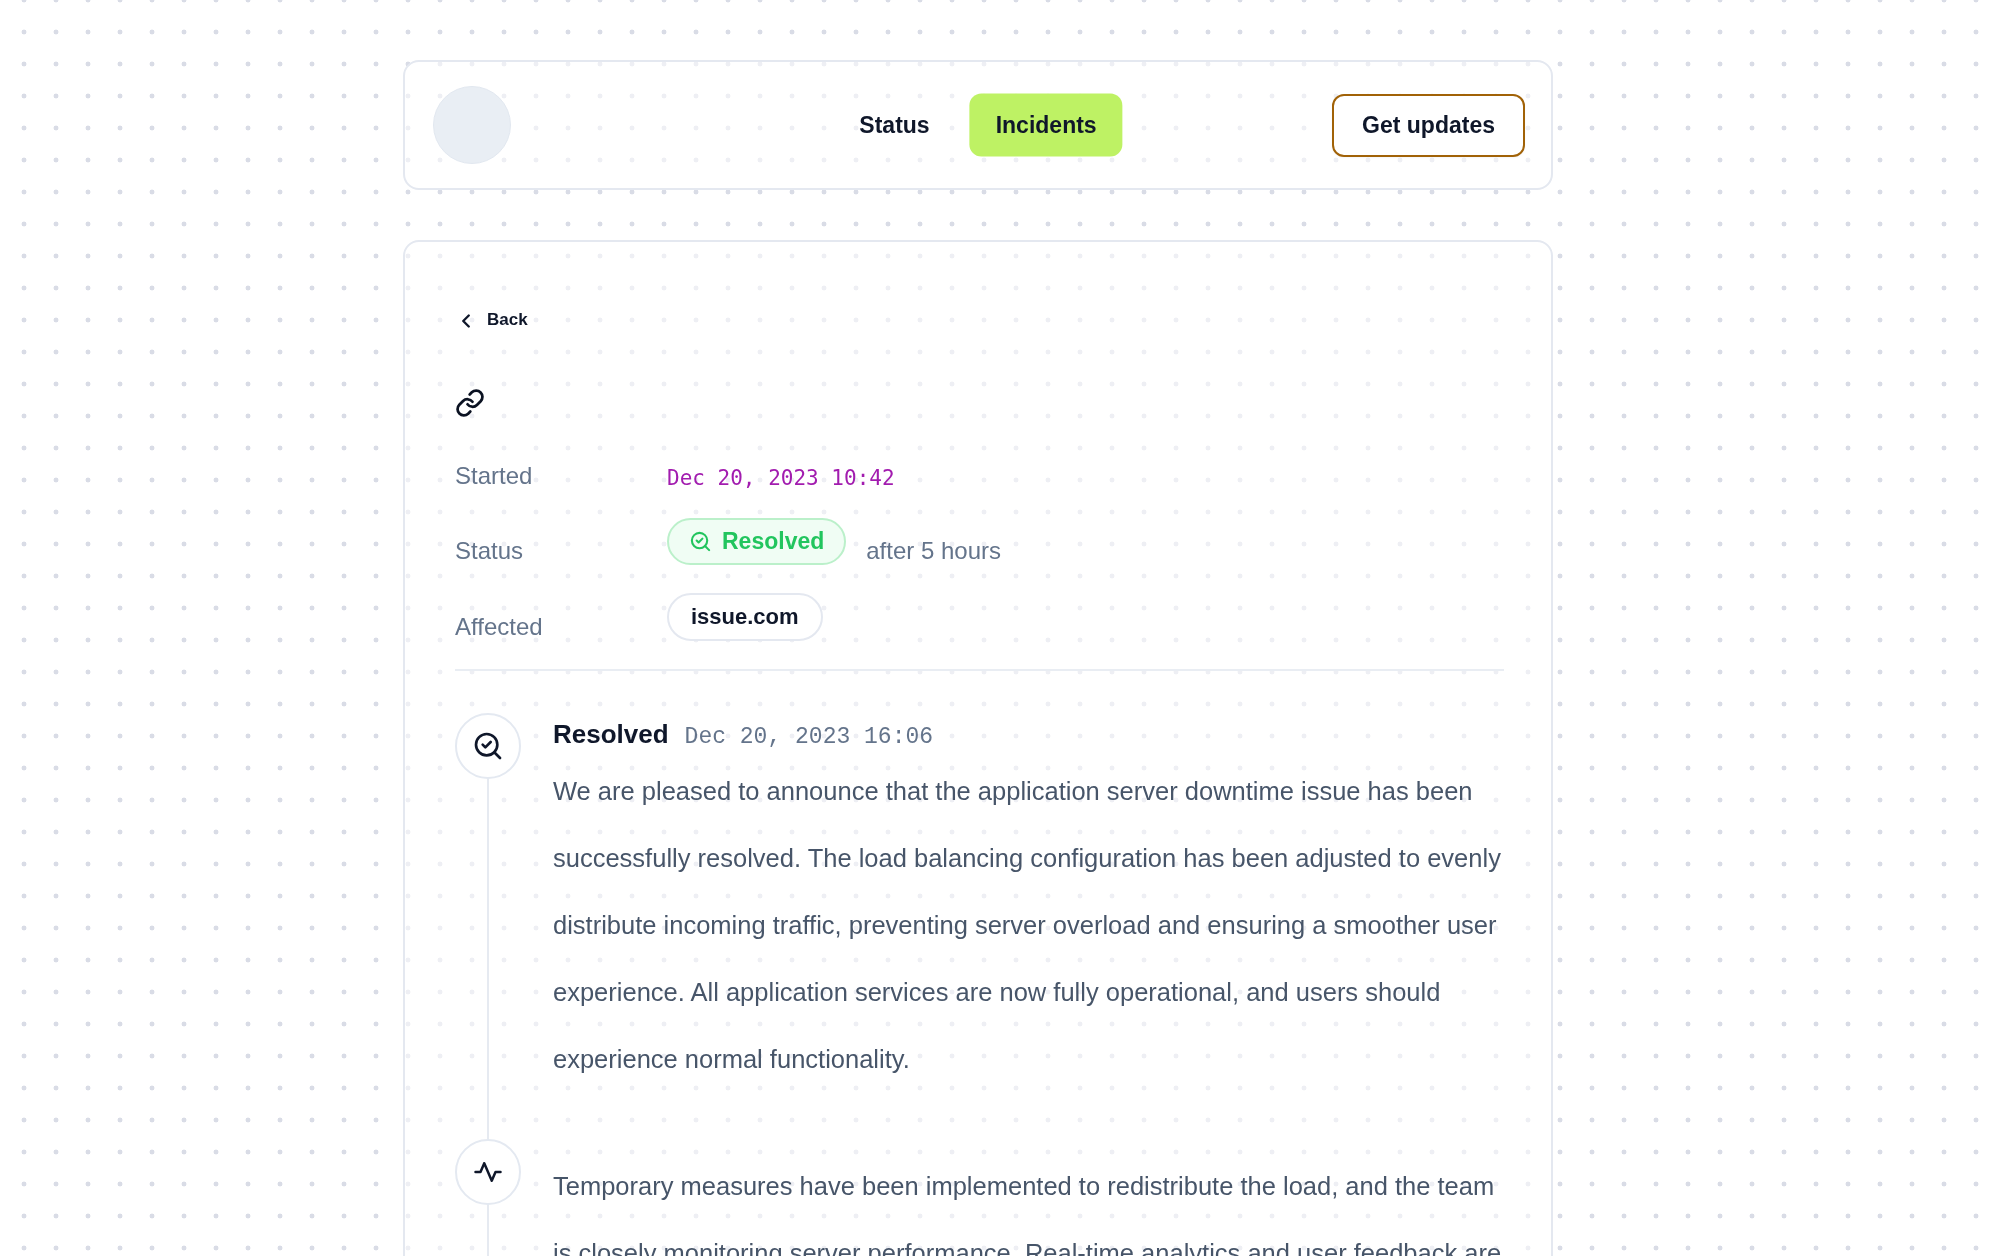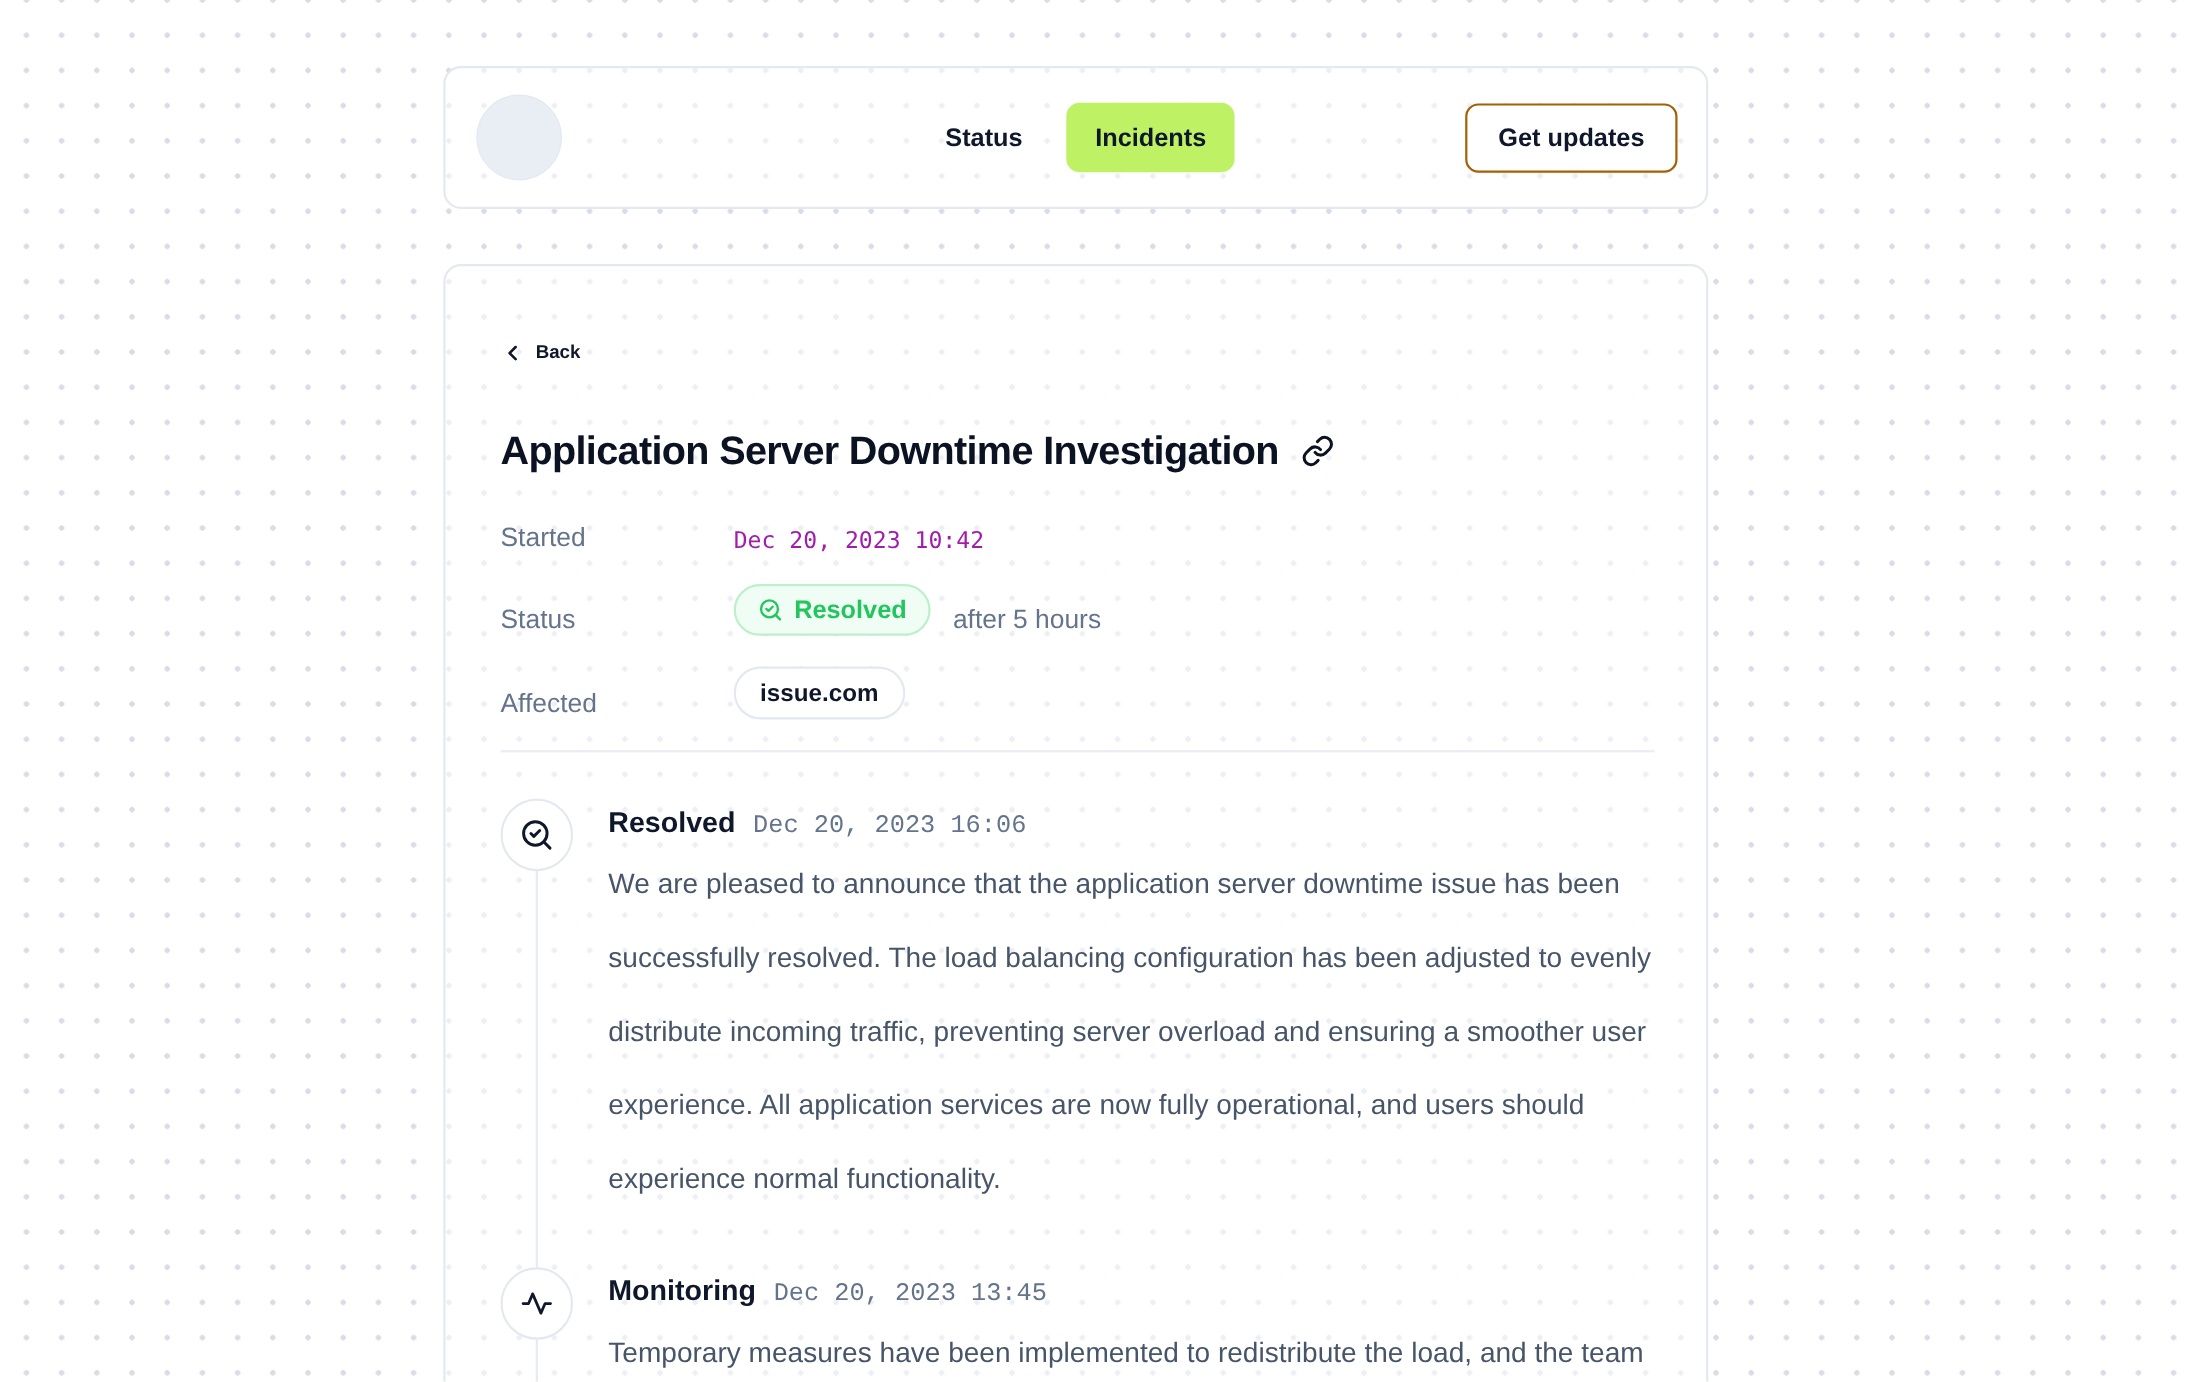--- a/index.html
+++ b/index.html
@@ -225,21 +225,20 @@
     <a class="back-link">
       <span>
         <svg width="22" height="22" viewBox="0 0 24 24" fill="none" stroke="#0f172a" stroke-width="2.6" stroke-linecap="round" stroke-linejoin="round">
             <path d="M15 18l-6-6 6-6"></path>
           </svg>
       </span>
       <span>Back</span>
     </a>
 
     <div class="title-row">
-      <h1 class="incident-title">Application Server Downtime Investigation</h1>
       <span class="title-link-icon">
         <svg width="30" height="30" viewBox="0 0 24 24" fill="none" stroke="#0b1222" stroke-width="2.2" stroke-linecap="round" stroke-linejoin="round">
             <path d="M10 13a5 5 0 0 0 7.54.54l3-3a5 5 0 0 0-7.07-7.07l-1.72 1.71"></path>
             <path d="M14 11a5 5 0 0 0-7.54-.54l-3 3a5 5 0 0 0 7.07 7.07l1.71-1.71"></path>
           </svg>
       </span>
     </div>
 
     <section class="meta">
       <div class="meta-row">
@@ -292,23 +291,19 @@
 
       <article class="tl-entry">
         <div class="tl-icon-circle">
           <span style="display:flex;">
             <svg width="30" height="30" viewBox="0 0 24 24" fill="none" stroke="#0f172a" stroke-width="2" stroke-linecap="round" stroke-linejoin="round">
                 <path d="M22 12h-4l-3 7L9 5l-3 7H2"></path>
               </svg>
           </span>
         </div>
         <div class="tl-content">
-          <div class="tl-head">
-            <span class="tl-status">Monitoring</span>
-            <span class="tl-date">Dec 20, 2023 13:45</span>
-          </div>
           <p class="tl-body">Temporary measures have been implemented to redistribute the load, and the team is closely monitoring server performance. Real-time analytics and user feedback are being used to assess the effectiveness</p>
         </div>
       </article>
     </section>
 
   </main>
 </div>
 
 </body></html>

